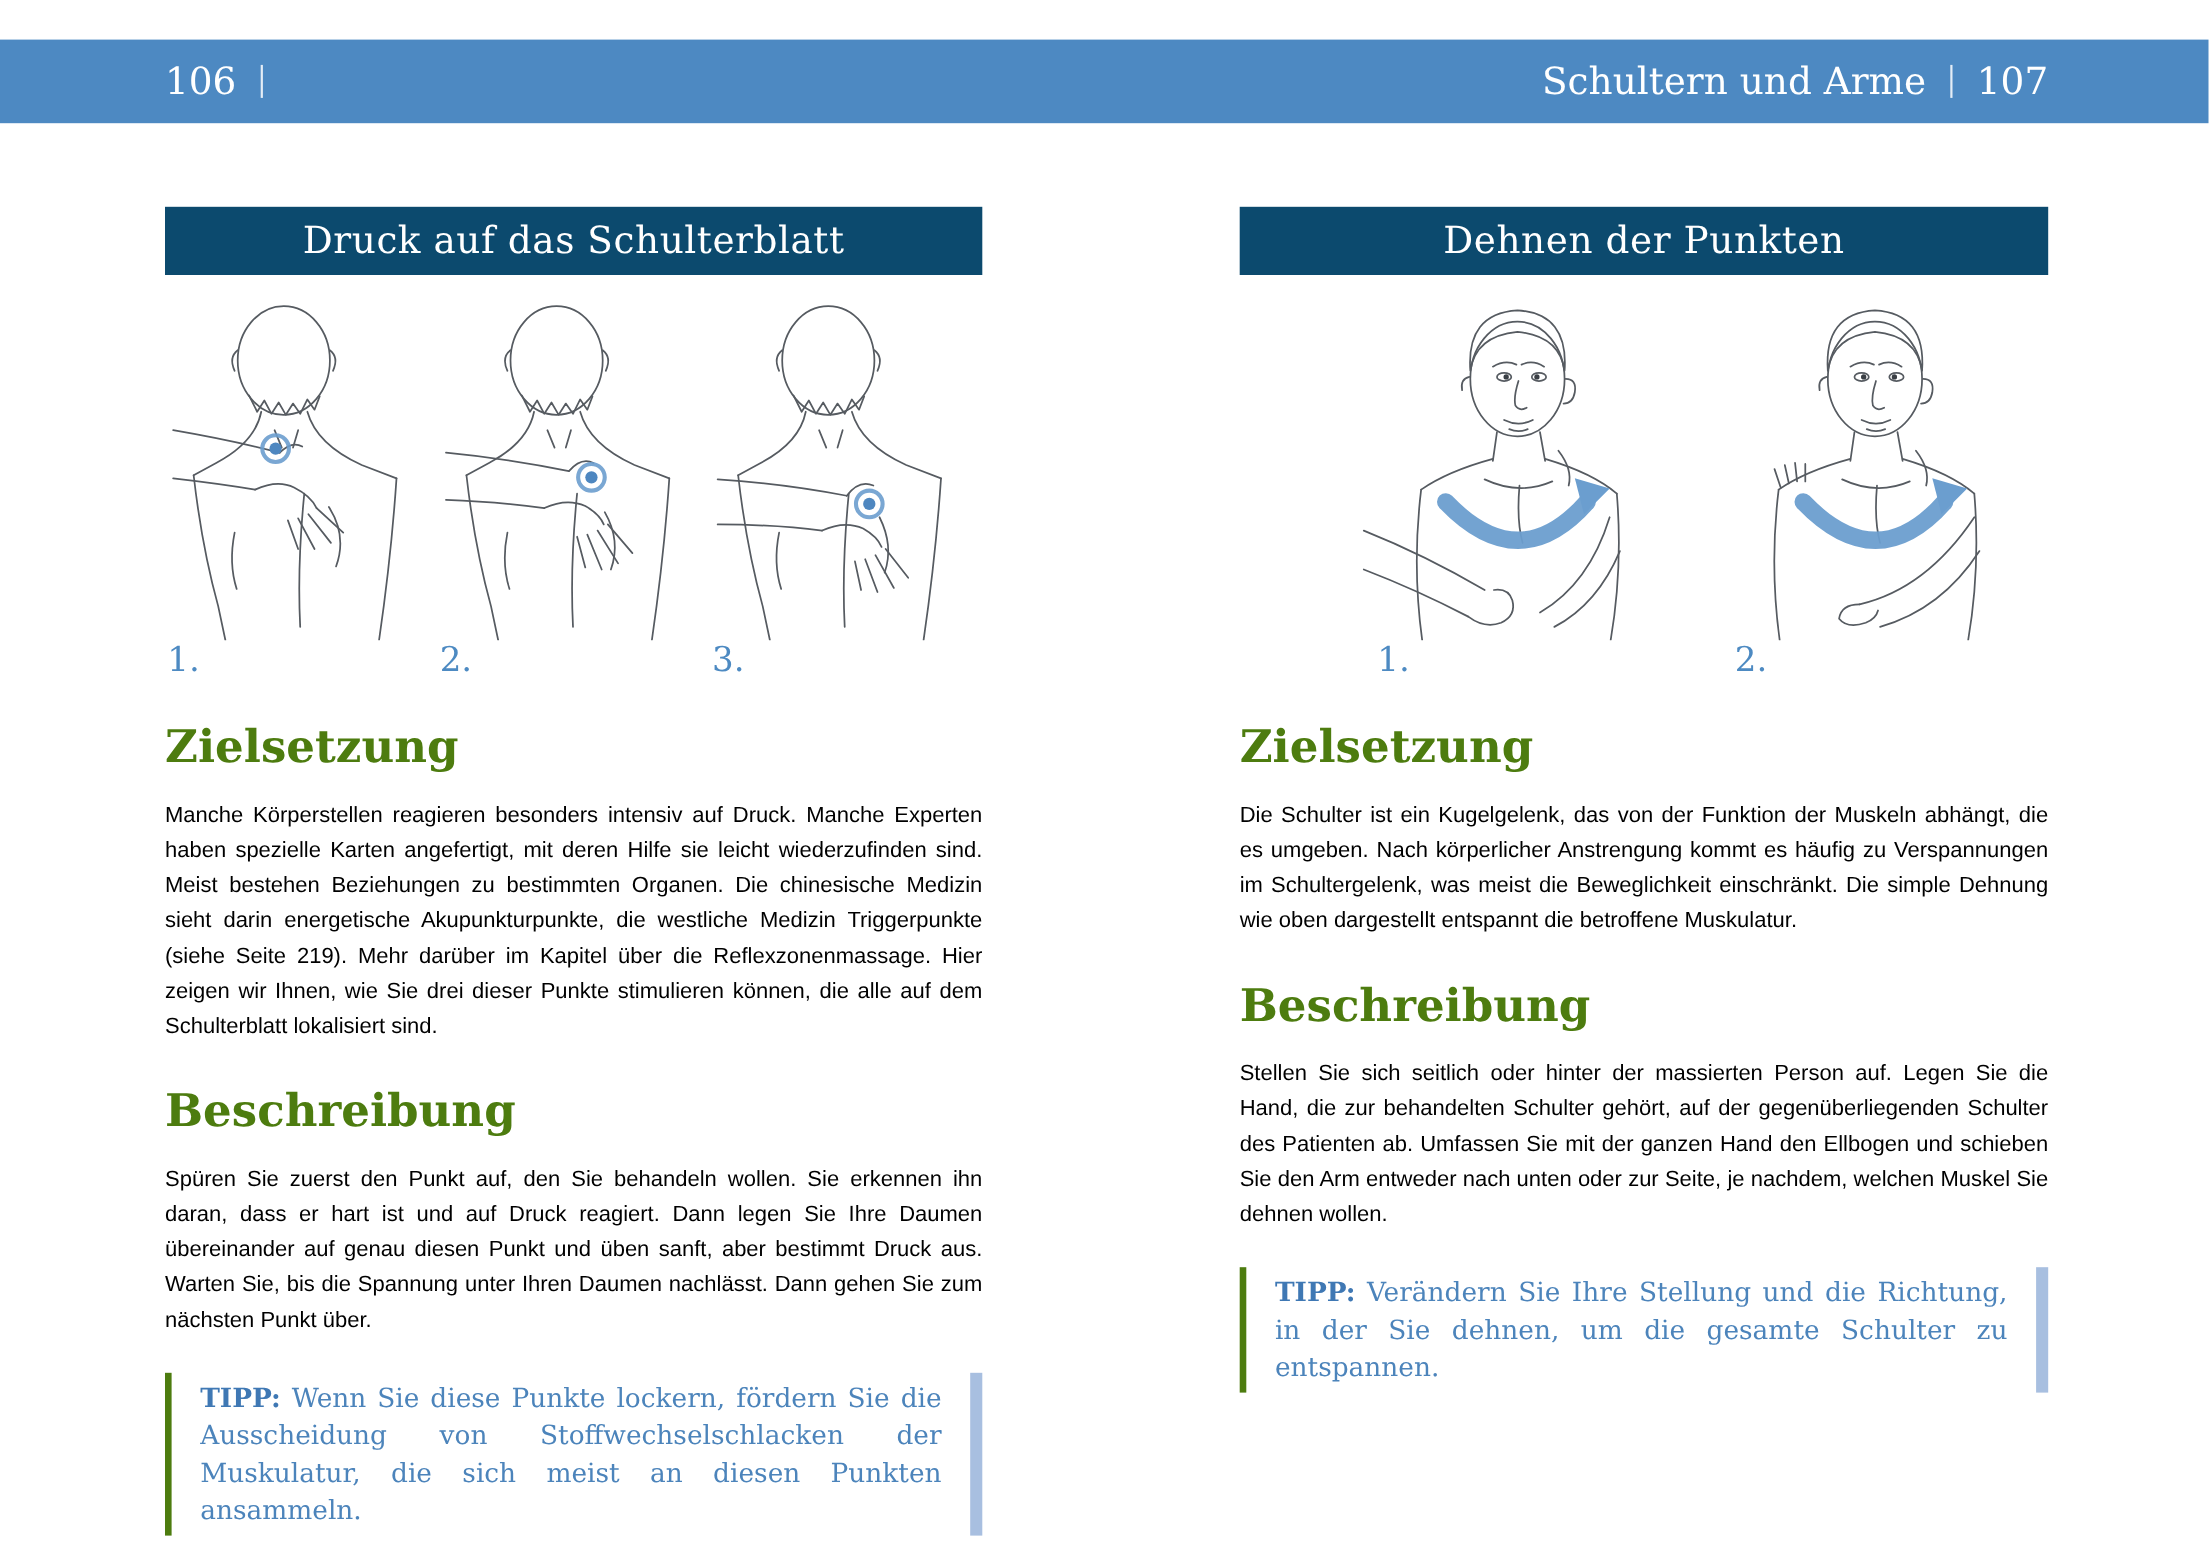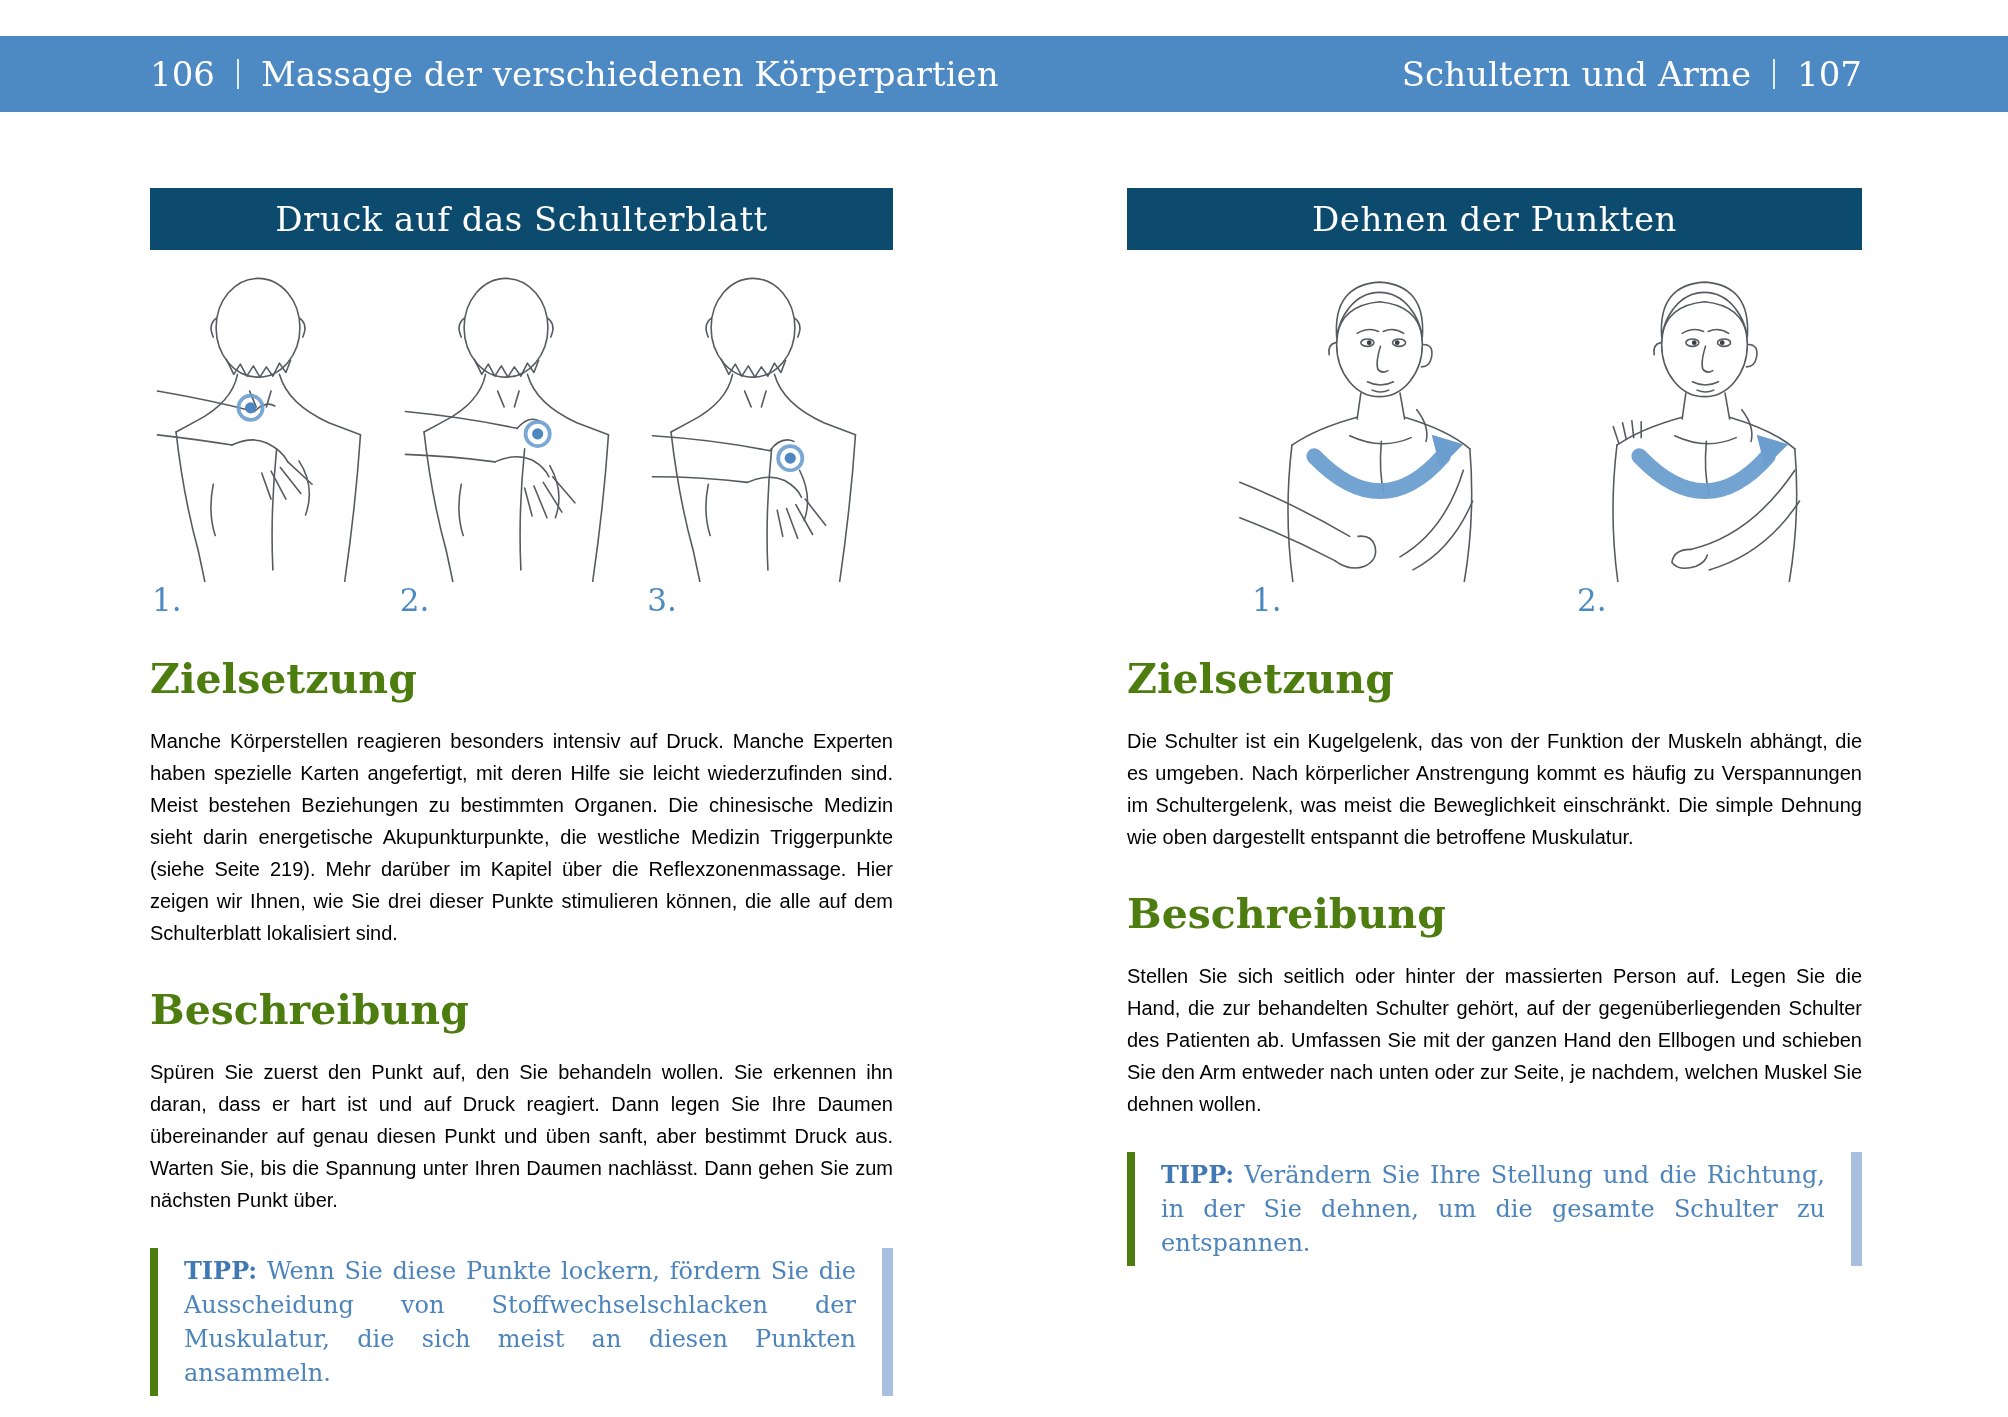--- a/index.html
+++ b/index.html
@@ -62,40 +62,39 @@
     font-size:41px;line-height:50px;
   }
   p.body{
     margin:21px 0 0;
     color:#000000;
     font-size:20px;line-height:32px;
     text-align:justify;
   }
   .tip{
     margin-top:32px;
-    border-left:8px solid #4d7c0f;
+    border-left:6px solid #4d7c0f;
     border-right:11px solid #a8bfe0;
     padding:6px 26px;
     font-family:"DejaVu Serif","Liberation Serif",serif;
     color:#4c84bb;
     font-size:24px;line-height:34px;
     text-align:justify;
   }
   .tip-label{font-weight:bold;color:#3f78b4;}
 </style>
 </head>
 <body>
 
 <div class="sheet">
 
   <header class="topbar">
     <div class="hdr-group hdr-left">
       <span>106</span>
       <span class="hdr-sep"></span>
-      <span>Massage der verschiedenen Körperpartien</span>
     </div>
     <div class="hdr-group hdr-right">
       <span>Schultern und Arme</span>
       <span class="hdr-sep"></span>
       <span>107</span>
     </div>
   </header>
 
   <section class="col col-left">
 

